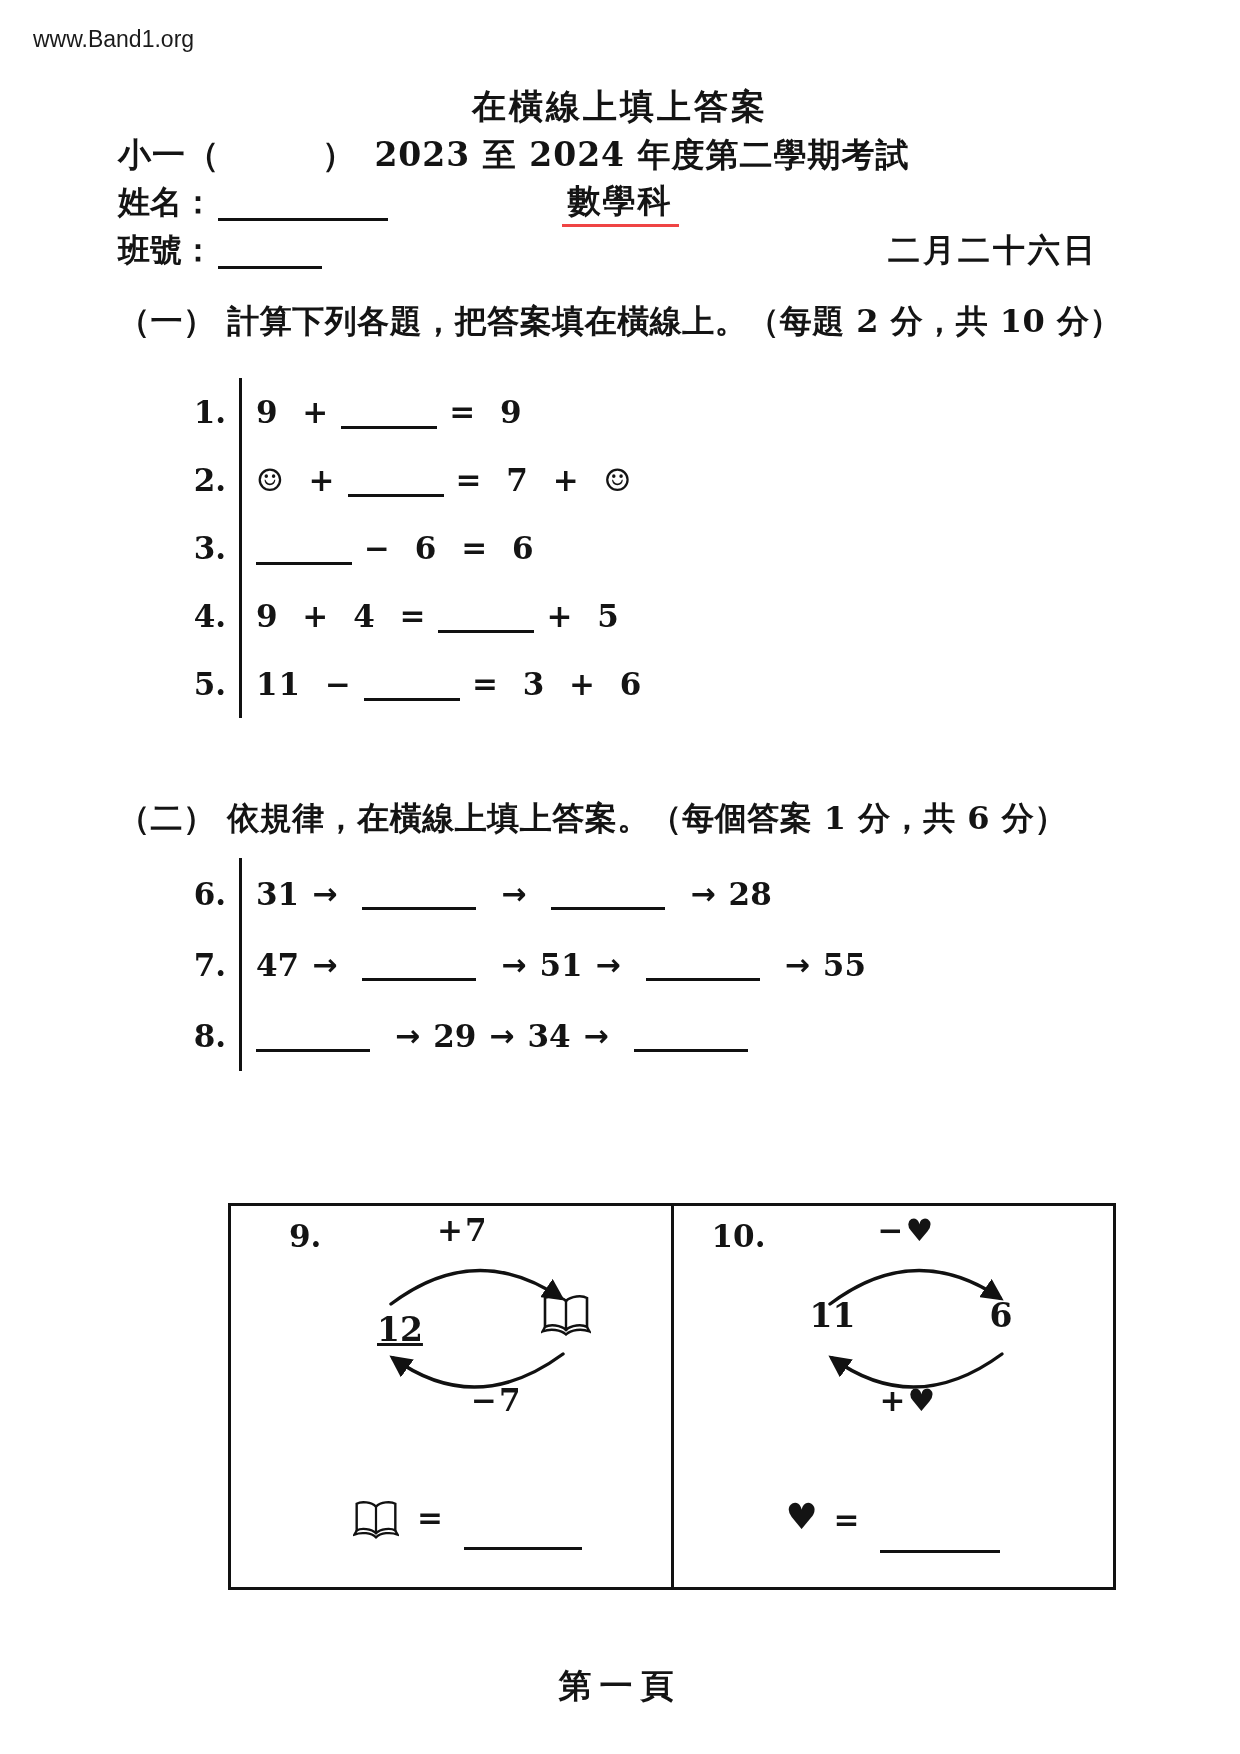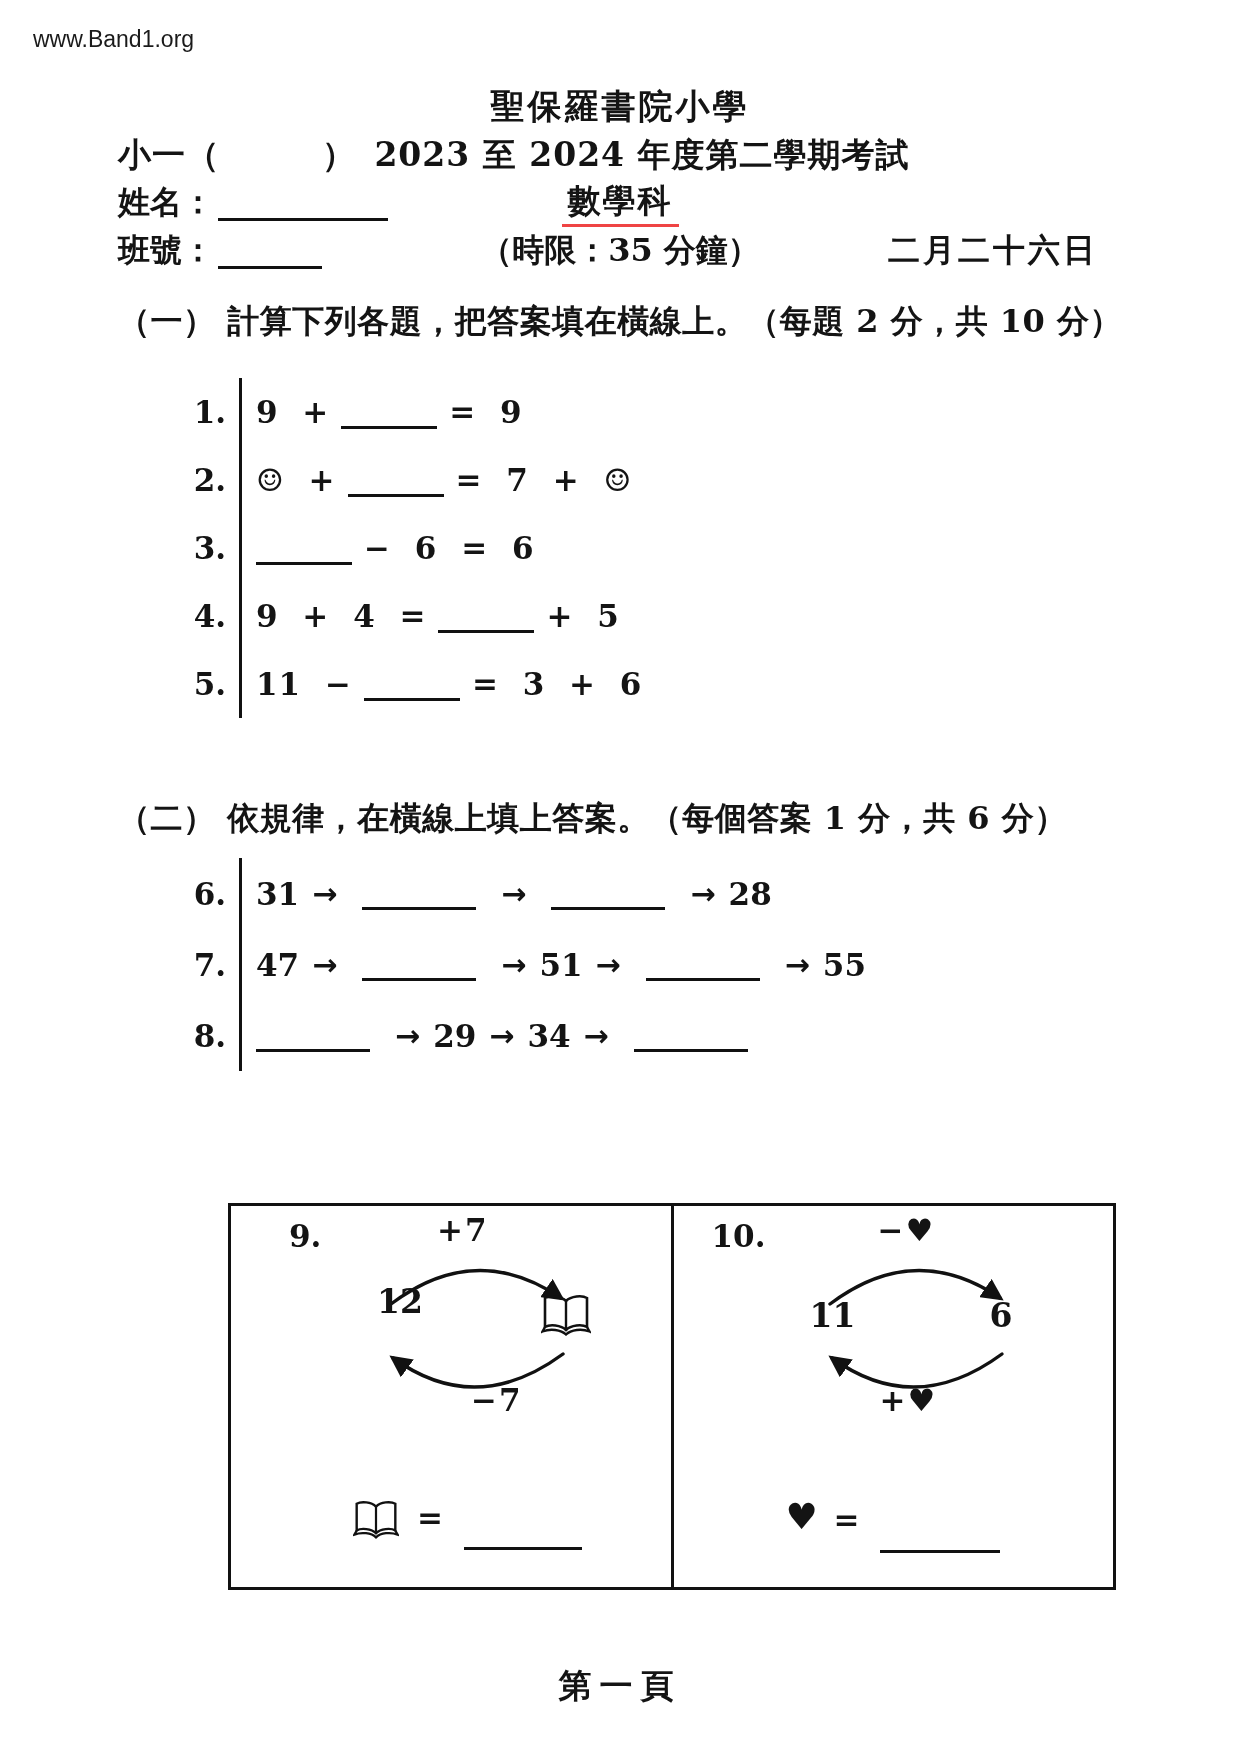--- a/index.html
+++ b/index.html
@@ -40,36 +40,35 @@
   .heart{font-family:"DejaVu Sans",sans-serif;}
   .footer{font-size:33px;font-weight:600;letter-spacing:8px;}
 </style>
 </head>
 <body>
 
 <div class="page">
 
   <div class="abs watermark" style="left:33px;top:26px;">www.Band1.org</div>
 
-  <div class="abs center school" style="top:84px;">聖保羅書院小學</div>
+  <div class="abs center school" style="top:84px;">在橫線上填上答案</div>
 
   <div class="abs h2row" style="left:118px;top:133px;">小一（　　　）</div>
   <div class="abs center h2row" style="top:133px;margin-left:44px;">2023 至 2024 年度第二學期考試</div>
 
   <div class="abs label" style="left:118px;top:181px;">
     <span>姓名：</span><span class="nameblank"></span>
   </div>
   <div class="abs center" style="top:179px;">
     <span class="subject">數學科</span>
   </div>
 
   <div class="abs label" style="left:118px;top:229px;">
     <span>班號：</span><span class="nameblank short"></span>
   </div>
-  <div class="abs center label" style="top:229px;">（時限：35 分鐘）</div>
   <div class="abs label" style="left:888px;top:229px;letter-spacing:3px;">二月二十六日</div>
 
   <div class="abs sec-heading" style="left:118px;top:300px;">（一） 計算下列各題，把答案填在橫線上。（每題 2 分，共 10 分）</div>
 
   <div class="qlist qlist1" style="left:168px;top:378px;">
     <div class="qrow">
       <span class="qno">1.</span>
       <span class="qbody">
           <span class="qtext">9 +</span>
           <span class="blank"></span>
@@ -162,21 +161,21 @@
       <svg class="arcsvg" width="441" height="387" viewBox="0 0 441 387">
         <defs>
           <marker id="ah9" viewBox="0 0 10 10" refX="8" refY="5" markerWidth="6.5" markerHeight="6.5" orient="auto">
             <path d="M0,0 L10,5 L0,10 Z" fill="#111"></path>
           </marker>
         </defs>
         <path d="M 160 98 Q 245 34 330 92" fill="none" stroke="#111" stroke-width="3.4" stroke-linecap="round" marker-end="url(#ah9)"></path>
         <path d="M 332 148 Q 245 212 162 152" fill="none" stroke="#111" stroke-width="3.4" stroke-linecap="round" marker-end="url(#ah9)"></path>
       </svg>
 
-      <span class="bigval" style="left:146px;top:76px;">12</span>
+      <span class="bigval" style="left:146px;top:104px;text-decoration:underline;">12</span>
 
       <svg class="abs" style="left:310px;top:86px;" width="50" height="44" viewBox="0 0 50 44">
         <path d="M25 9 C20 4 9 3 4 6 L4 35 C9 32 20 33 25 38 C30 33 41 32 46 35 L46 6 C41 3 30 4 25 9 Z" fill="none" stroke="#111" stroke-width="2.6"></path>
         <path d="M25 9 L25 38" fill="none" stroke="#111" stroke-width="2.4"></path>
         <path d="M4 35 L1.5 39.5 C9 36.5 20 37.5 25 42.5 C30 37.5 41 36.5 48.5 39.5 L46 35" fill="none" stroke="#111" stroke-width="2.4"></path>
       </svg>
 
       <span class="opr" style="left:240px;top:176px;">−7</span>
 
       <svg class="abs" style="left:122px;top:292px;" width="46" height="41" viewBox="0 0 50 44">

